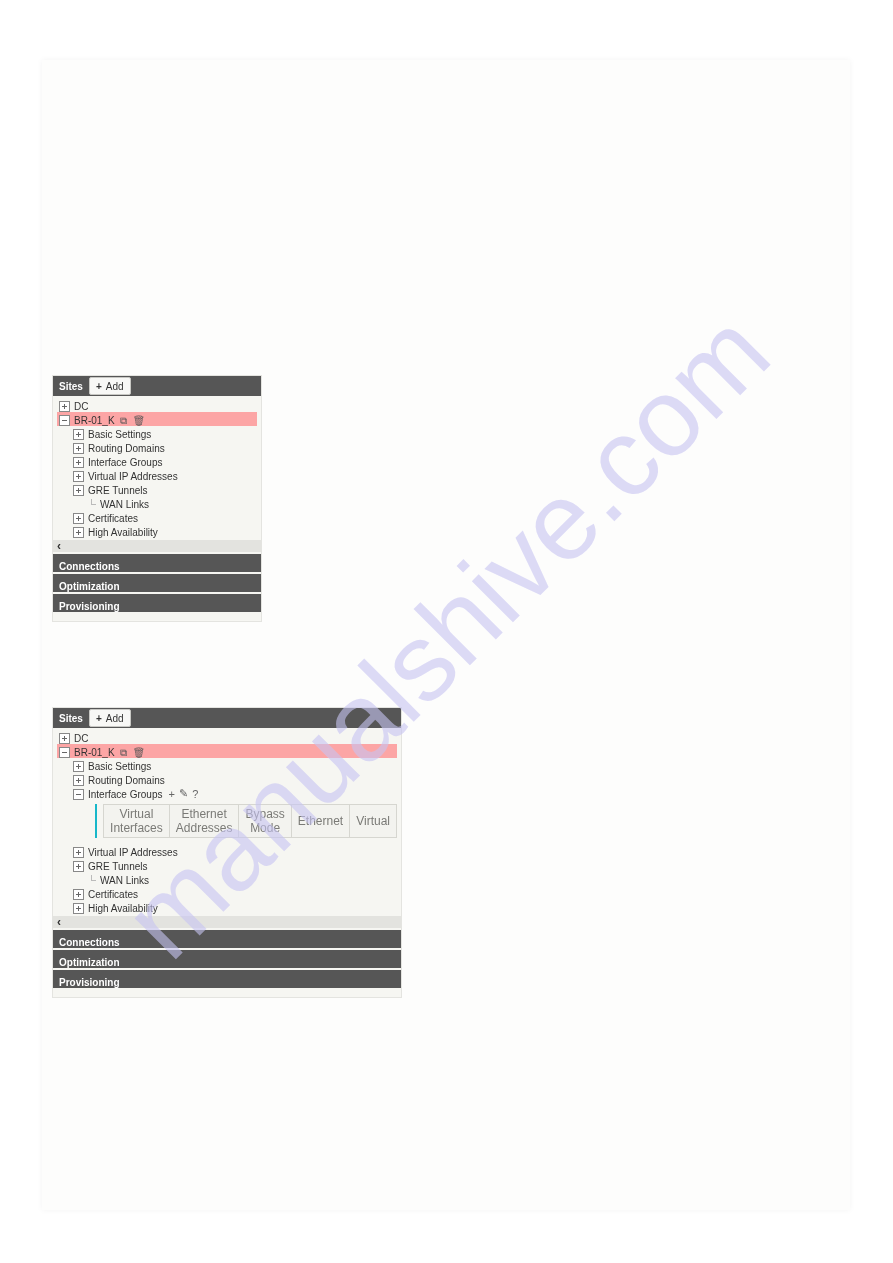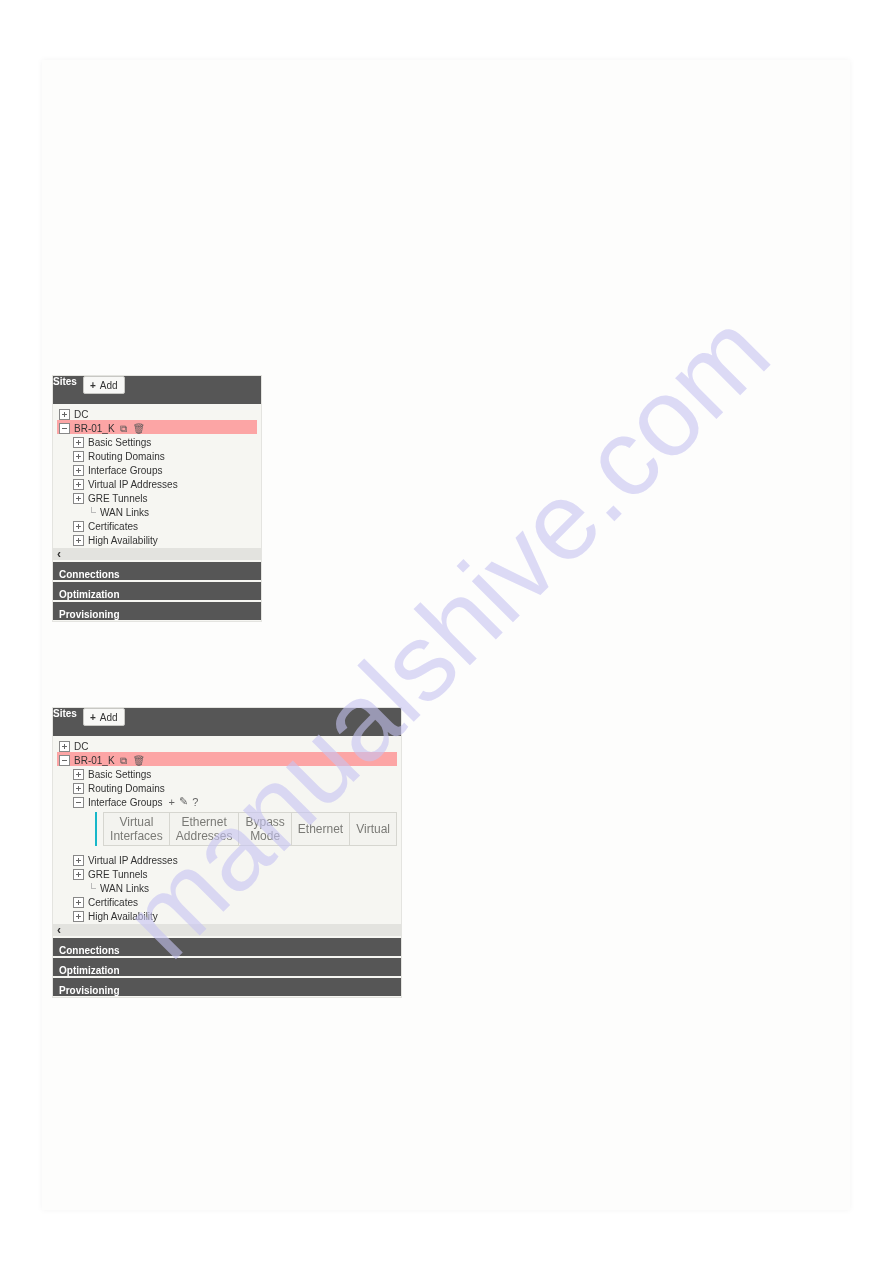--- a/index.html
+++ b/index.html
@@ -42,26 +42,27 @@
     position: absolute;
     background: #f6f6f2;
     border: 1px solid #e4e4e0;
     overflow: hidden;
   }
   .panel1 { left: 10px; top: 315px; width: 208px; height: 245px; }
   .panel2 { left: 10px; top: 647px; width: 348px; height: 289px; }
 
   .hdr {
     display: flex;
-    align-items: flex-start;
-    height: 28px;
+    align-items: center;
+    height: 20px;
     background: #565656;
     color: #fff;
     font-size: 10px;
     font-weight: bold;
+    padding-left: 6px;
   }
   .hdr-btn {
     display: flex;
     align-items: center;
     height: 16px;
     margin-left: 6px;
     padding: 0 6px;
     background: #f8f8f6;
     border: 1px solid #c8c8c4;
     border-radius: 2px;

